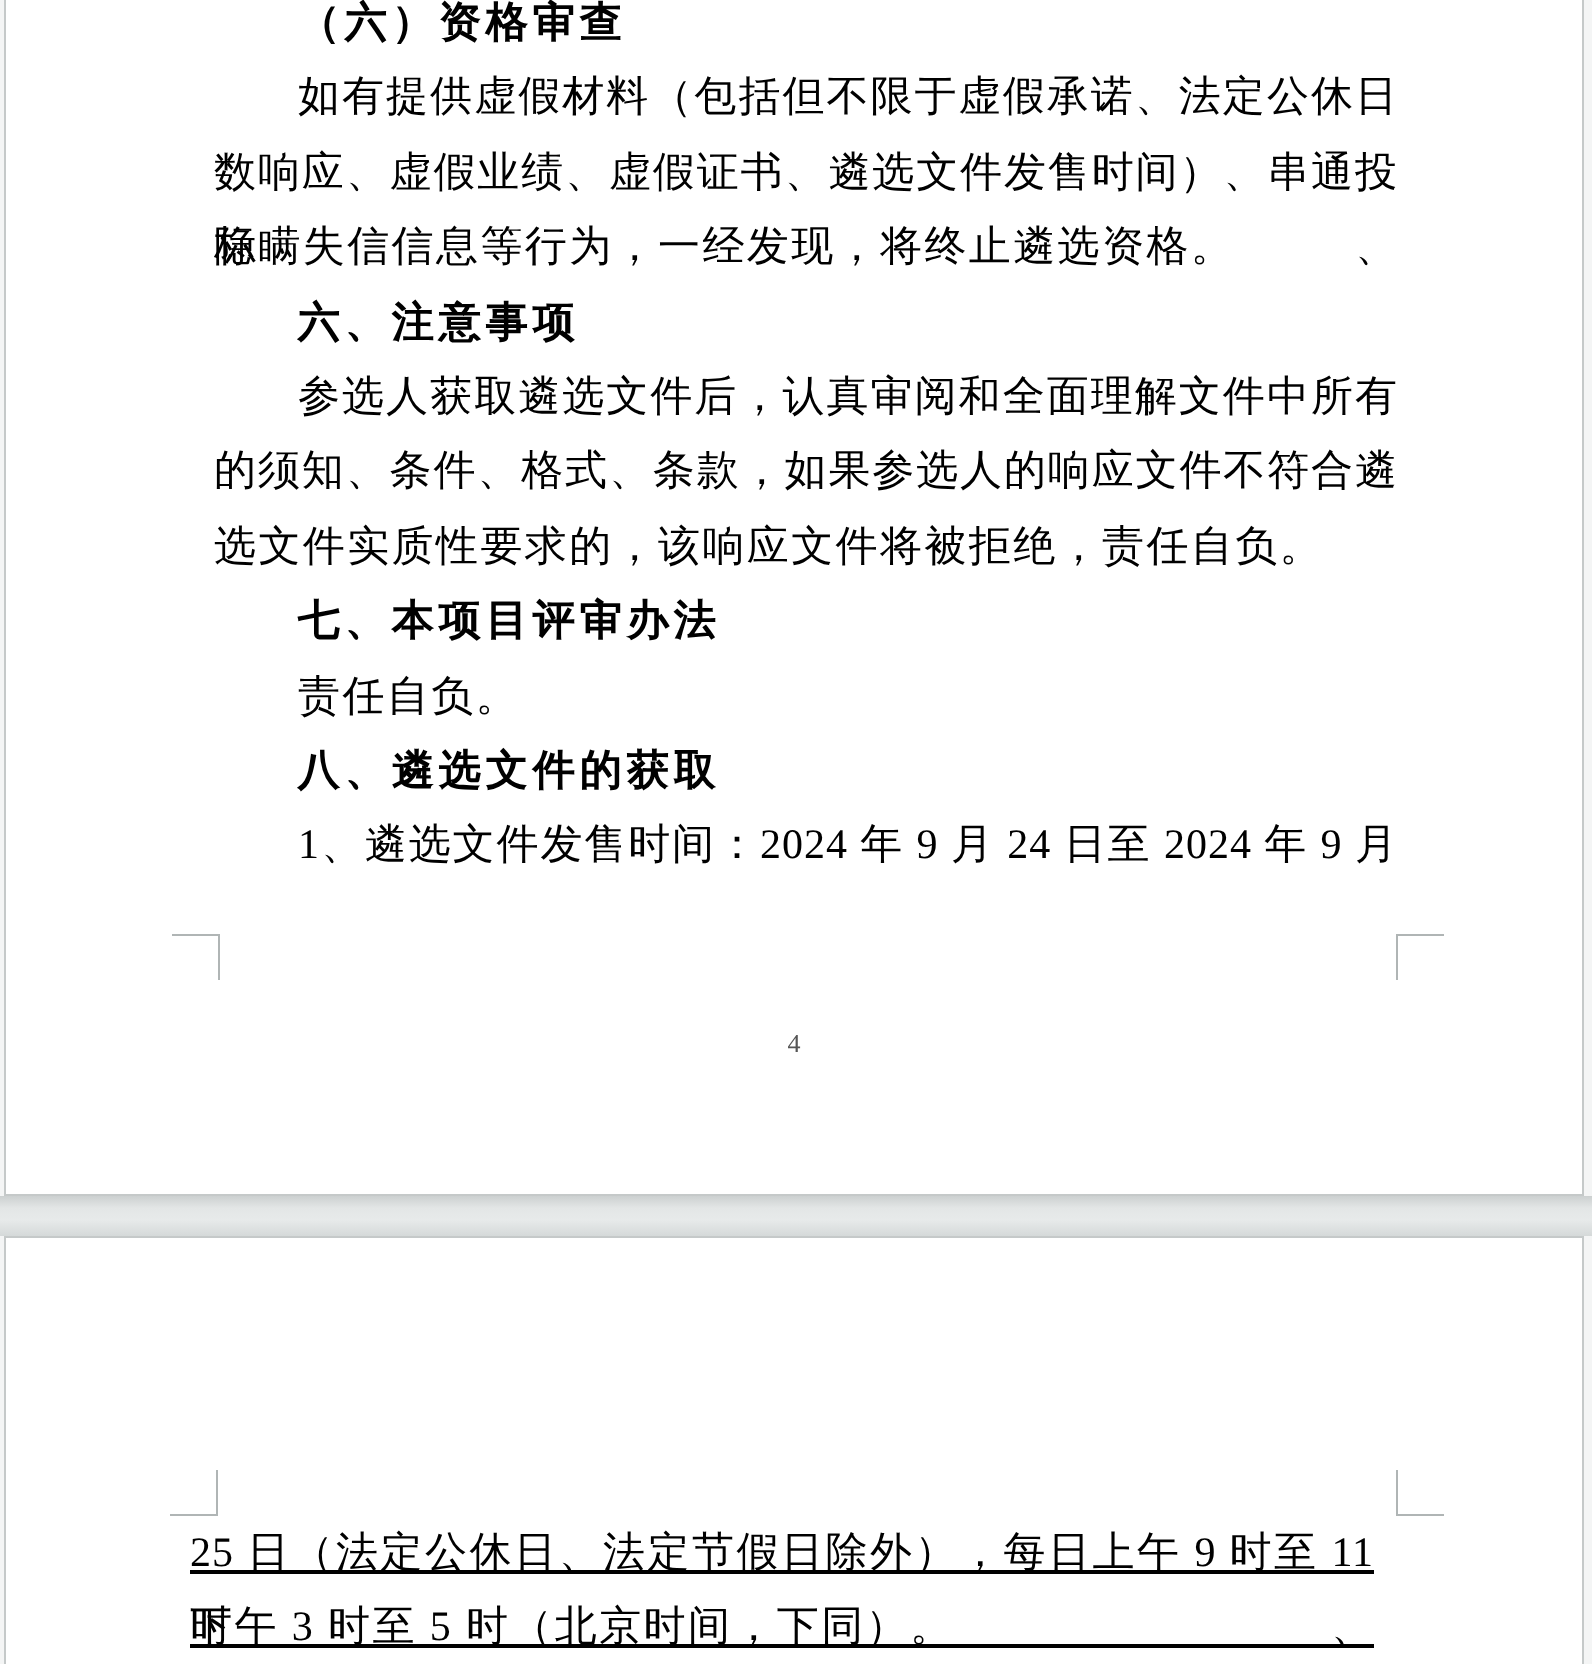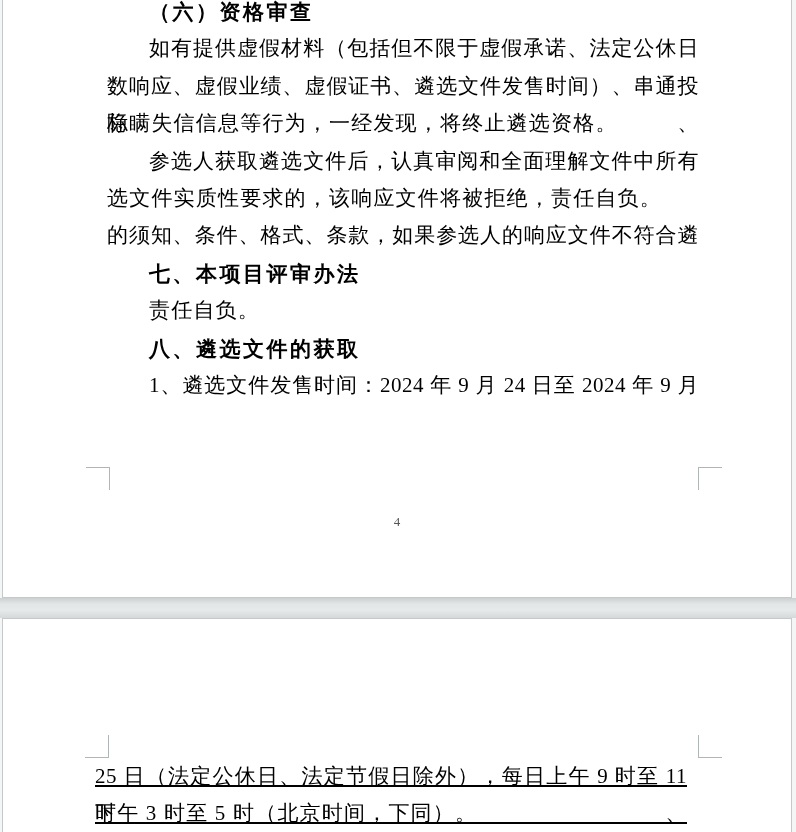--- a/index.html
+++ b/index.html
@@ -107,23 +107,24 @@
 </style>
 </head>
 <body>
 
 <div class="page page1">
   <div class="content">
     <div class="line heading">（六）资格审查</div>
     <div class="line j indent">如有提供虚假材料（包括但不限于虚假承诺、法定公休日</div>
     <div class="line j">数响应、虚假业绩、虚假证书、遴选文件发售时间）、串通投标、</div>
     <div class="line">隐瞒失信信息等行为，一经发现，将终止遴选资格。</div>
+    <div class="line heading">六、注意事项</div>
     <div class="line j indent">参选人获取遴选文件后，认真审阅和全面理解文件中所有</div>
+    <div class="line j">的须知、条件、格式、条款，如果参选人的响应文件不符合遴</div>
     <div class="line">选文件实质性要求的，该响应文件将被拒绝，责任自负。</div>
-    <div class="line j">的须知、条件、格式、条款，如果参选人的响应文件不符合遴</div>
     <div class="line heading">七、本项目评审办法</div>
     <div class="line indent">责任自负。</div>
     <div class="line heading">八、遴选文件的获取</div>
     <div class="line j indent">1、遴选文件发售时间：2024 年 9 月 24 日至 2024 年 9 月</div>
   </div>
   <div class="crop p1-left"></div>
   <div class="crop p1-right"></div>
   <div class="page-number">4</div>
 </div>
 

